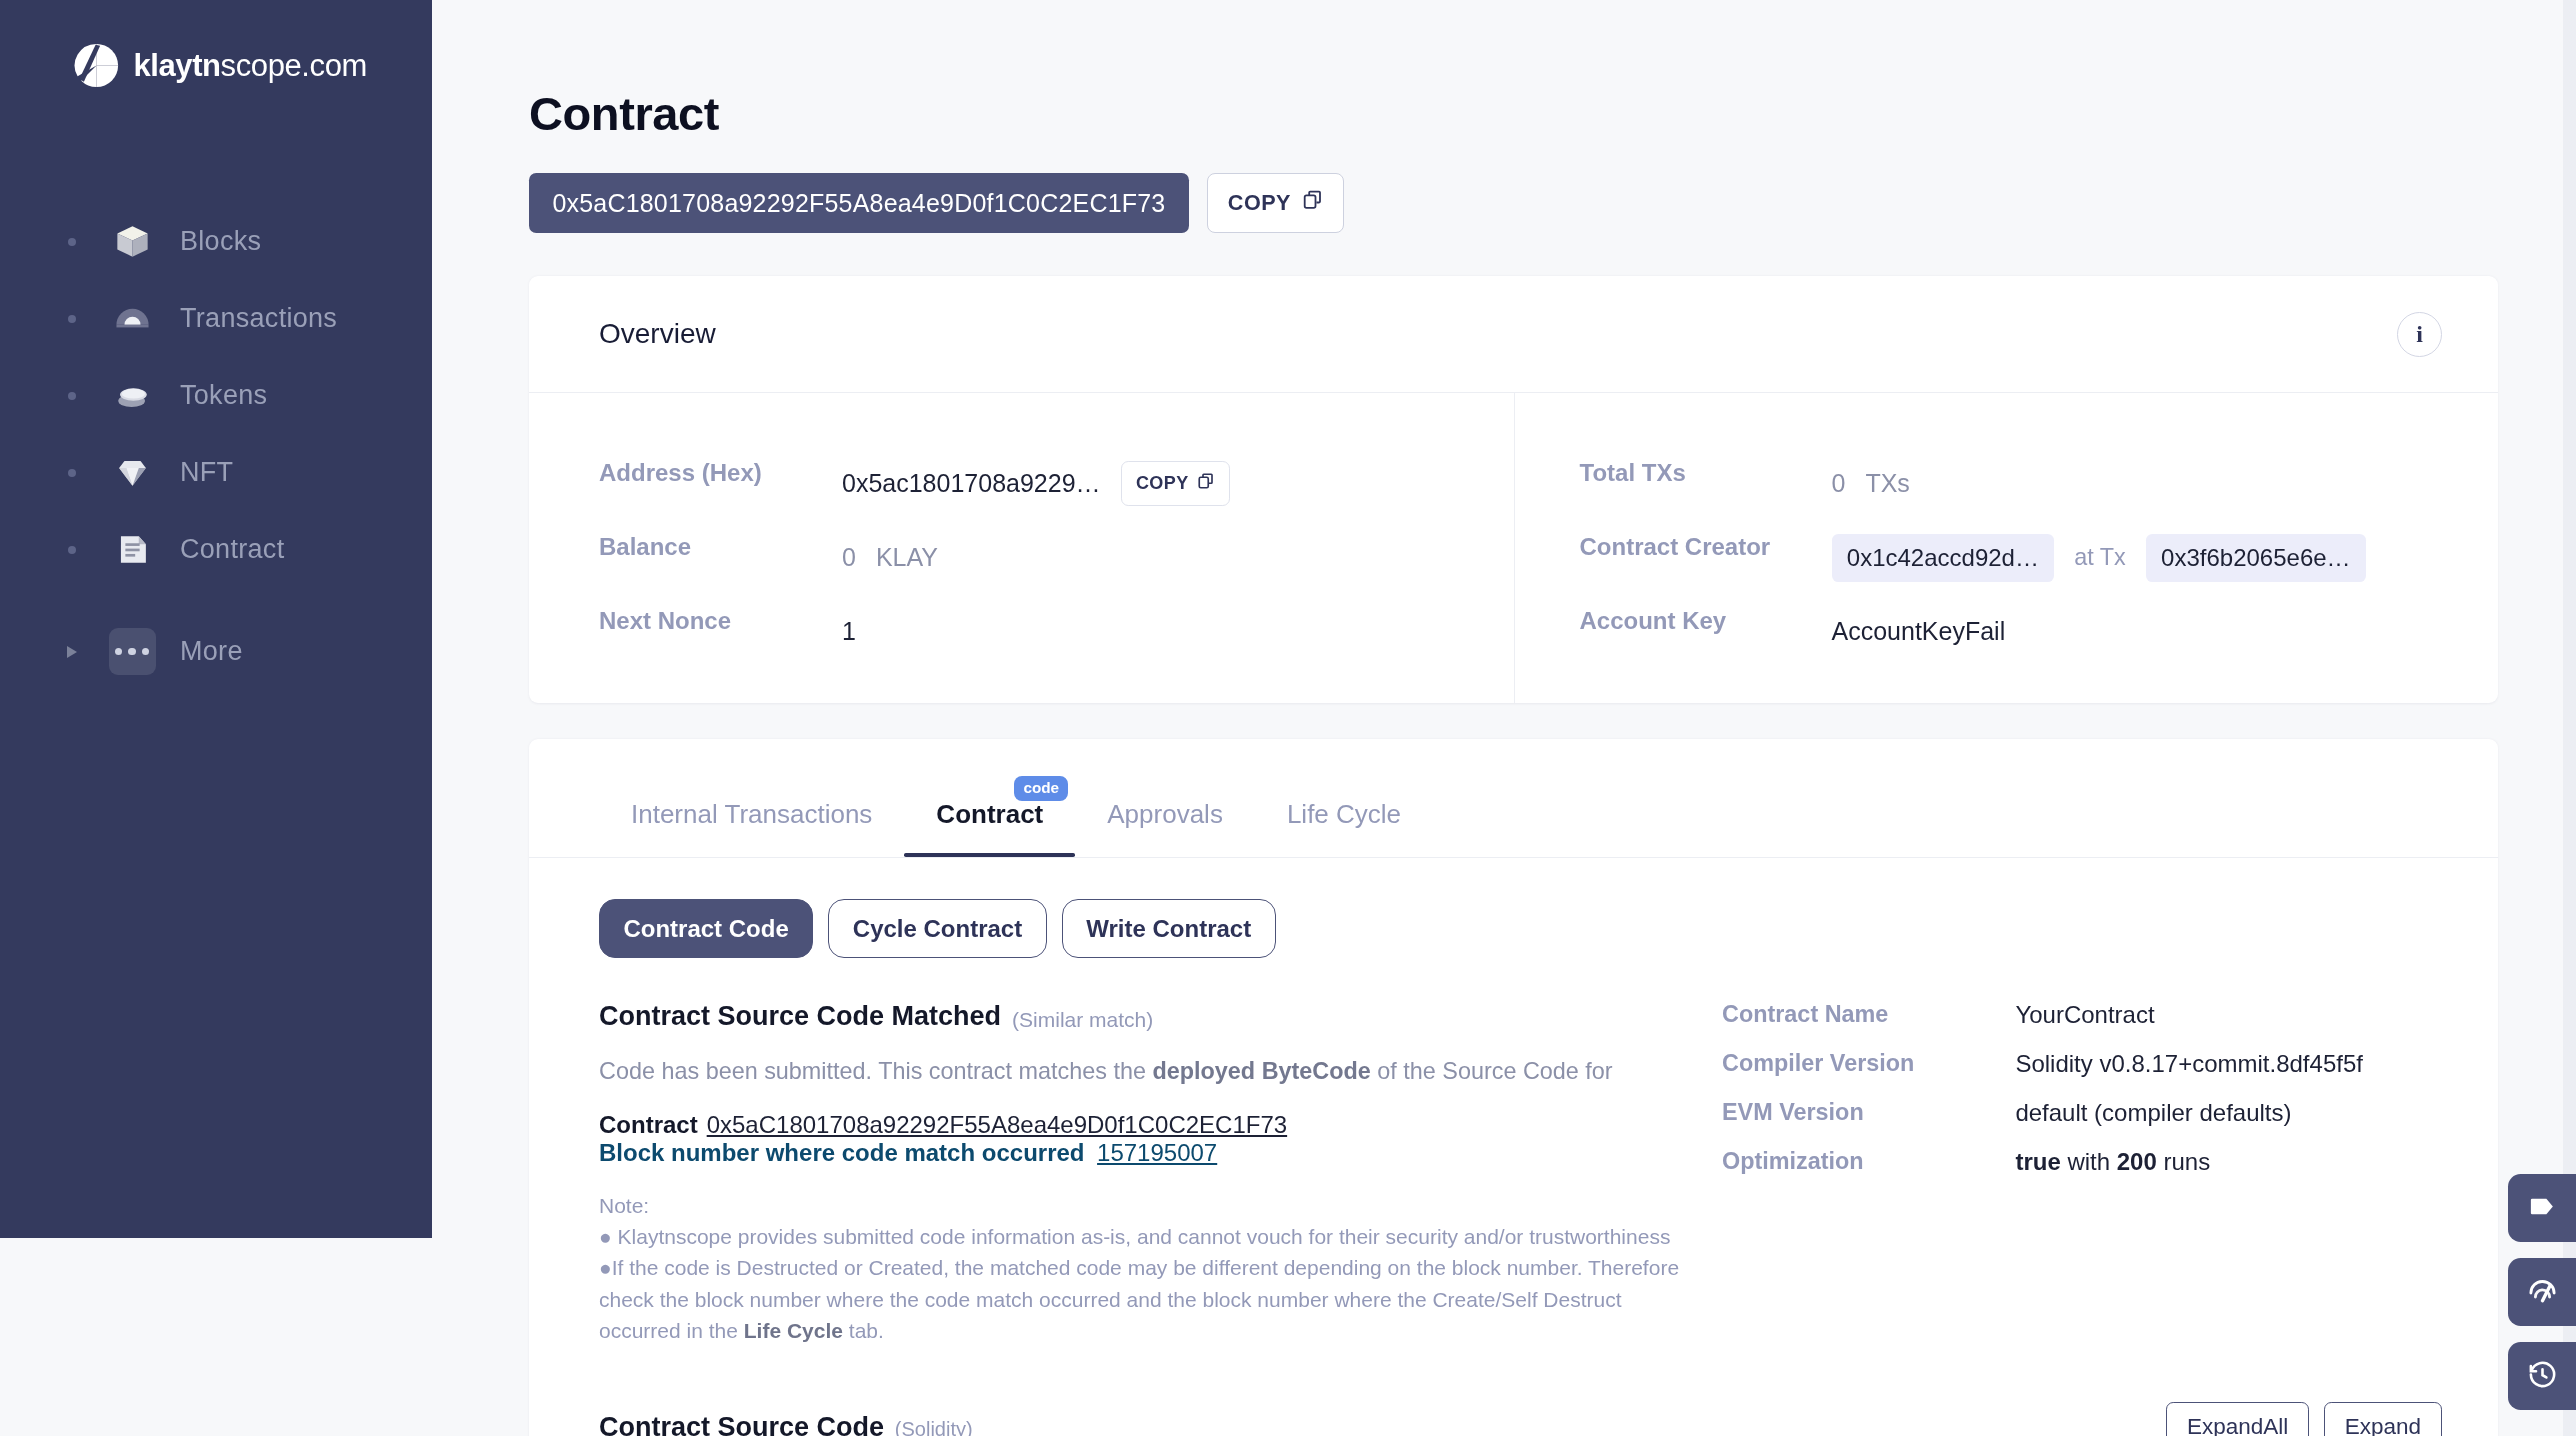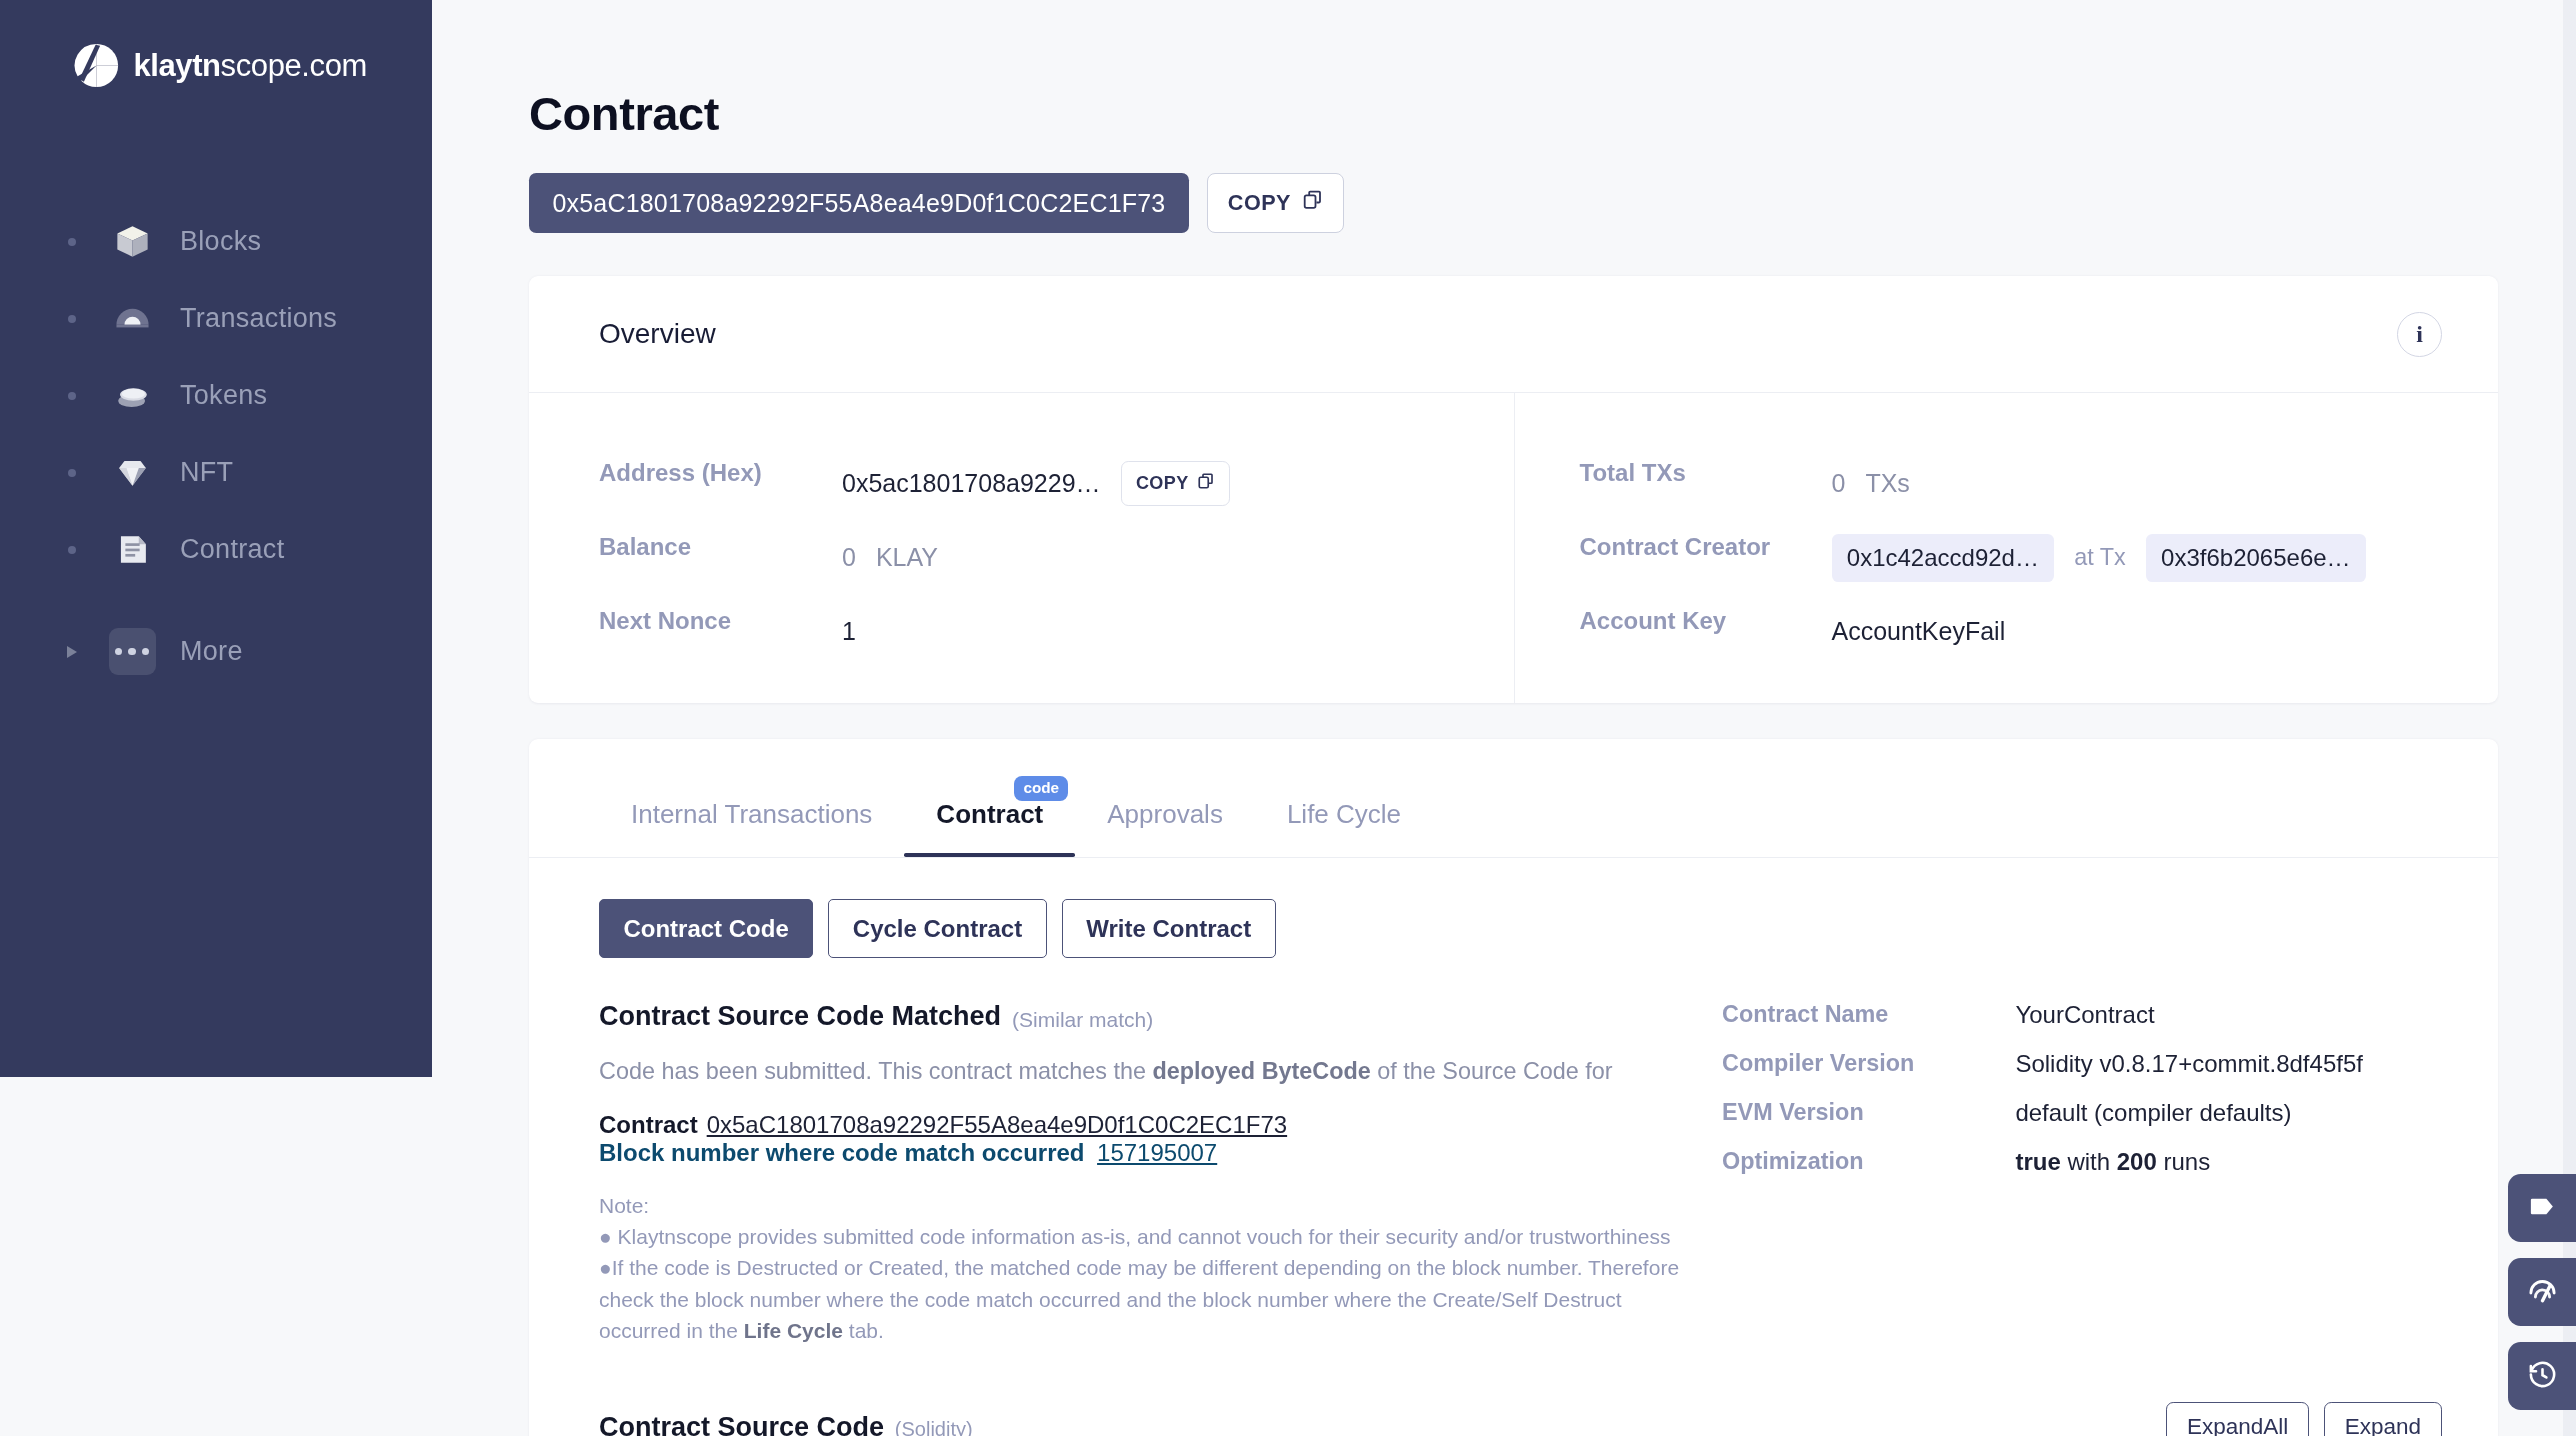--- a/index.html
+++ b/index.html
@@ -9,21 +9,21 @@
     background: #f7f8fa;
     overflow: hidden;
   }
   .app { display: flex; width: 2576px; height: 1437px; }
 
   
   .sidebar {
     width: 432px; flex: 0 0 432px;
     background: #343a5e;
     position: relative;
-    height: 1077px;
+    height: 1238px;
   }
   .brand {
     display: flex; align-items: center;
     gap: 14.4px;
     padding: 43px 0 0 74px;
   }
   .brand-mark {
     width: 45px; height: 45px; flex: 0 0 45px;
     position: relative;
   }
@@ -157,21 +157,21 @@
     background: #5e8ce8; color: #fff;
     font-size: 15.3px; font-weight: 700;
     padding: 3.6px 9px; border-radius: 8px; line-height: 1.2;
   }
 
   
   .cbody { padding: 41px 56px 0 70px; }
   .seg { display: flex; gap: 15.3px; }
   .seg-btn {
     font-size: 24px; font-weight: 700;
-    padding: 14.4px 23.4px; border-radius: 5px;
+    padding: 14.4px 23.4px; border-radius: 16px;
     border: 1.4px solid #4c5278; background: #fff; color: #2e3358;
     cursor: pointer; white-space: nowrap;
   }
   .seg-btn.active { background: #4c5278; color: #fff; border-color: #4c5278; }
 
   .cmatch { display: flex; margin-top: 43px; }
   .cleft { flex: 0 0 1098px; }
   .cright { flex: 1 1 auto; padding-left: 25px; }
   .match-title {
     font-size: 27px; font-weight: 700; color: #141829;

